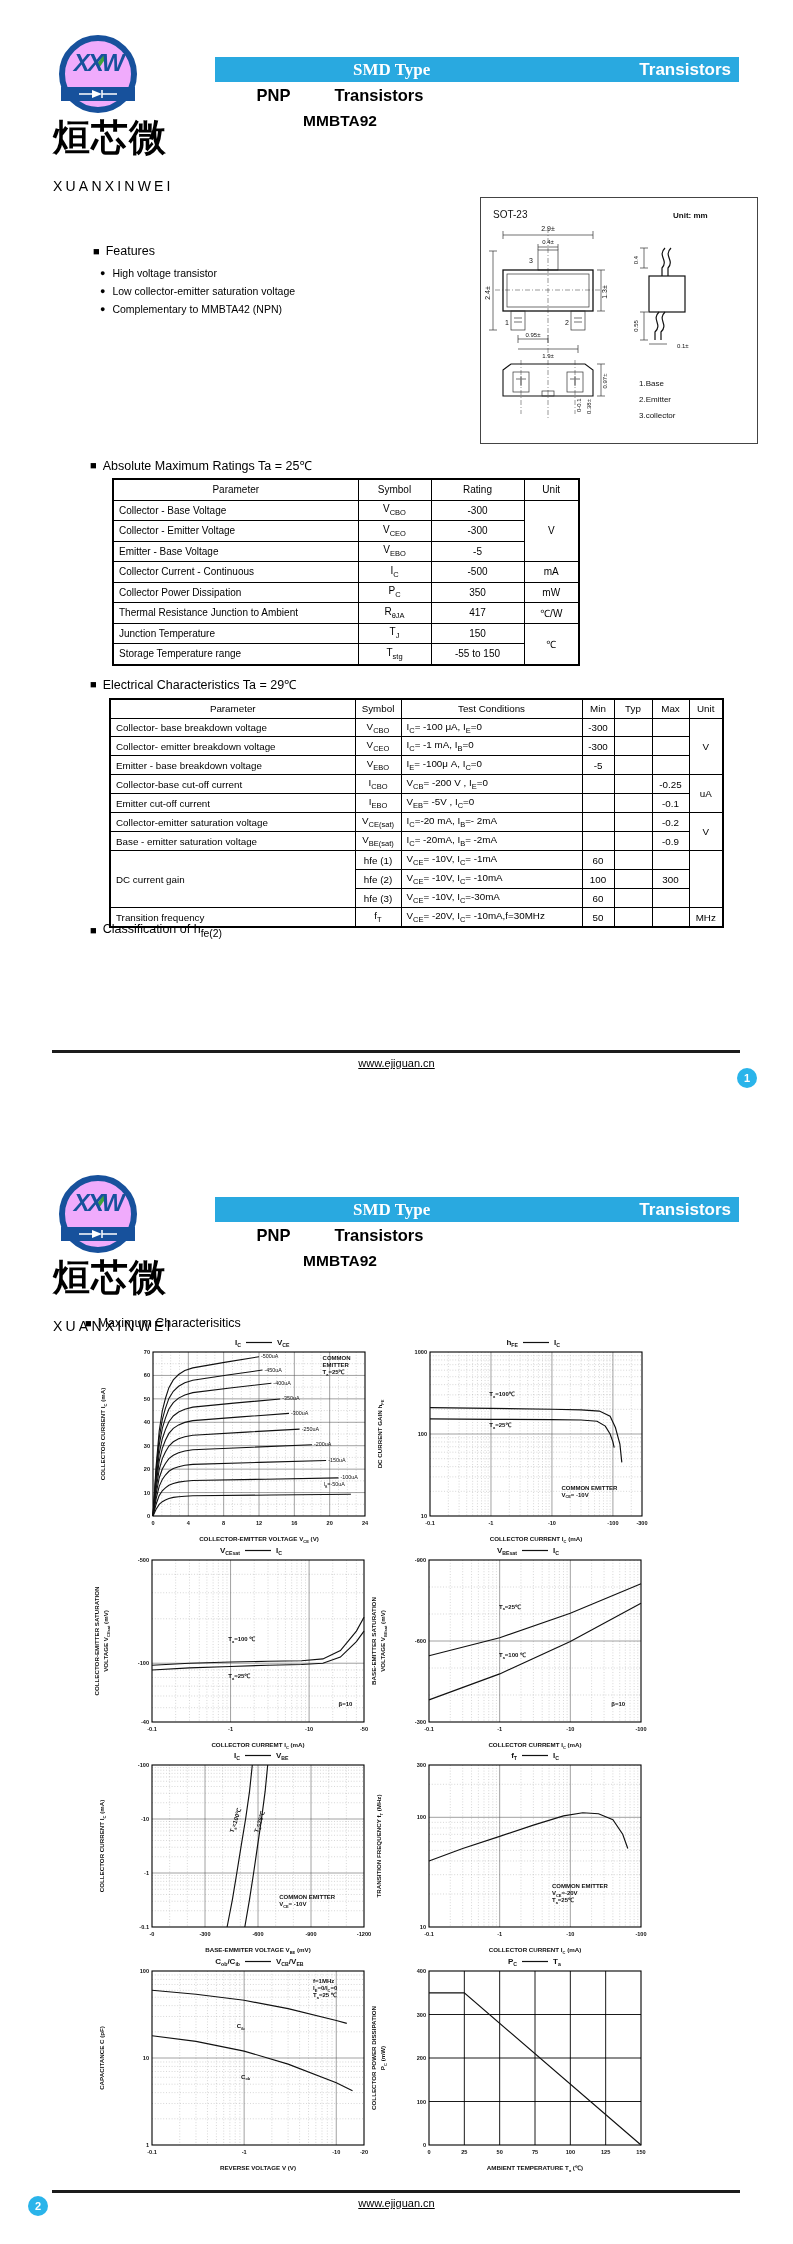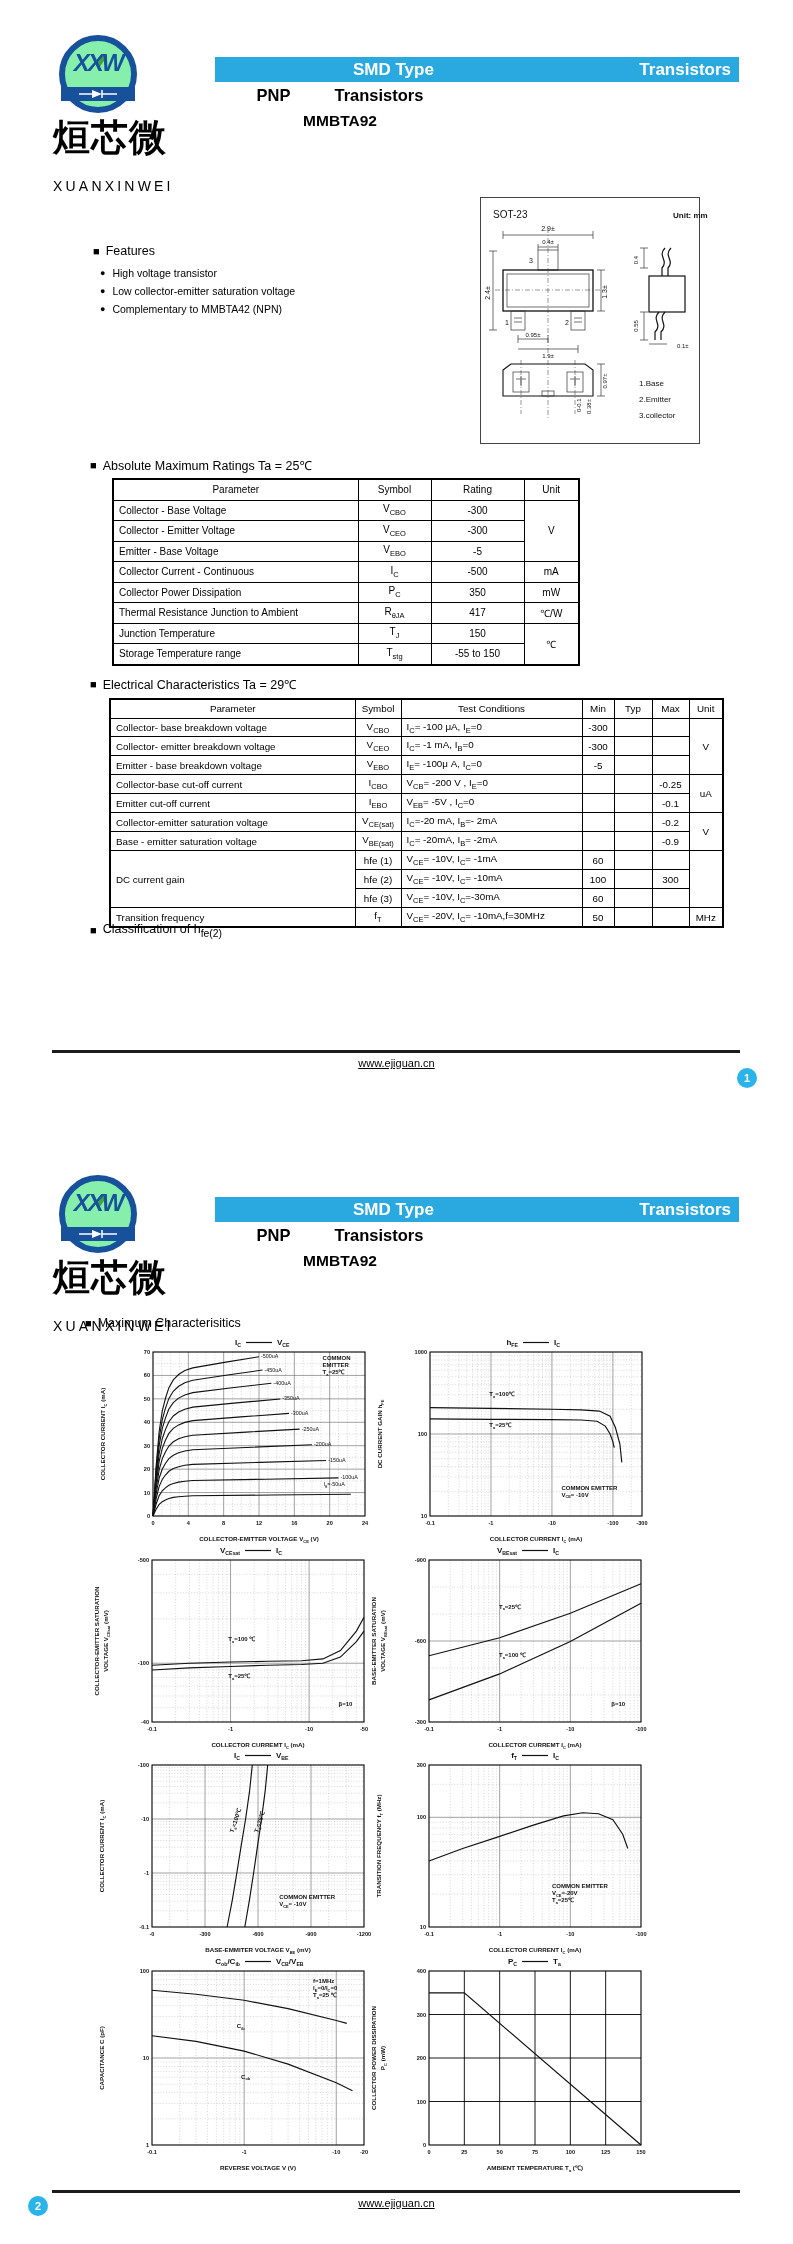--- a/index.html
+++ b/index.html
@@ -3,49 +3,49 @@
 <meta charset="utf-8">
 <style>
   html,body{margin:0;padding:0;background:#fff;}
   body{font-family:"Liberation Sans",sans-serif;color:#000;width:793px;}
   .doc{position:relative;width:793px;height:2244px;overflow:hidden;background:#fff;}
   .page{position:absolute;left:0;width:793px;}
   #p1{top:0;height:1140px;}
   #p2{top:1140px;height:1104px;}
   
   .logo{position:absolute;left:53px;top:35px;width:120px;}
-  .logo-circle{position:relative;width:66px;height:66px;border:6px solid var(--logo-blue);border-radius:50%;margin-left:6px;background:#86efac;}
+  .logo-circle{position:relative;width:66px;height:66px;border:6px solid var(--logo-blue);border-radius:50%;margin-left:6px;background:#f0abfc;}
   .logo-xxw{position:absolute;left:0;right:0;top:8px;text-align:center;font-weight:bold;font-style:italic;font-size:24px;letter-spacing:-2px;color:var(--logo-blue);}
   .logo-green{position:absolute;left:30px;top:18px;width:13px;height:4px;background:var(--logo-green);transform:rotate(-55deg);}
   .logo-diode{position:absolute;left:-4px;right:-4px;bottom:6px;height:14px;background:var(--logo-blue);}
   .logo-diode svg{display:block;margin:2px auto 0;}
   .logo-cn{font-size:37px;font-weight:bold;letter-spacing:1px;white-space:nowrap;}
   .logo-en{font-size:14px;letter-spacing:3.2px;margin-top:15px;}
   
   .banner{position:absolute;left:215px;top:57px;width:524px;height:25px;background:var(--banner);color:#fff;font-weight:bold;font-size:17px;line-height:25px;display:flex;justify-content:space-between;padding:0;box-sizing:border-box;}
-  .banner .b-left{margin-left:138px;}
+  .banner .b-left{margin-left:138px;font-family:Liberation Serif, serif;}
   .banner .b-right{margin-right:8px;}
   .pnp-line{position:absolute;left:215px;top:86px;width:250px;display:flex;justify-content:center;gap:44px;font-weight:bold;font-size:16.5px;align-items:flex-end;}
   .part-line{position:absolute;left:215px;top:112px;width:250px;text-align:center;font-weight:bold;font-size:15.5px;}
   
   .sec-title{position:absolute;font-size:12.5px;display:flex;align-items:center;gap:6px;white-space:nowrap;}
   .sec-title .sq{font-size:11px;line-height:1;}
   .feat-item{position:absolute;left:68px;font-size:10.5px;display:flex;align-items:center;gap:7px;white-space:nowrap;}
   .feat-item .blt{font-size:9px;}
   
   .tblwrap{position:absolute;}
   table.dt{border-collapse:collapse;border:2px solid #000;table-layout:fixed;}
   table.dt th,table.dt td{border:1px solid #000;font-size:10px;font-weight:normal;text-align:center;padding:2px 3px;overflow:hidden;white-space:nowrap;}
   table.dt td.tl{text-align:left;padding-left:5px;}
   table.dt sub{font-size:7.5px;}
   #abs-table td,#abs-table th{height:15.5px;}
   #elec-table td,#elec-table th{height:13.5px;font-size:9.8px;}
   #class-table td{height:20px;font-size:10.5px;}
   
-  .pkgbox{position:absolute;left:480px;top:197px;width:220px;height:247px;border:1px solid #444;box-sizing:border-box;}
+  .pkgbox{position:absolute;left:480px;top:197px;width:278px;height:247px;border:1px solid #444;box-sizing:border-box;}
   .pkgbox svg text{fill:#111;}
   
   .rule{position:absolute;left:52px;width:688px;height:3px;background:#1c1c1c;}
   .site{position:absolute;left:0;width:793px;text-align:center;font-size:11px;text-decoration:underline;}
   .badge{position:absolute;width:20px;height:20px;border-radius:50%;background:var(--badge);color:#fff;font-size:11px;font-weight:bold;text-align:center;line-height:20px;}
   
   .chart{position:absolute;}
   svg text{font-family:"Liberation Sans",sans-serif;}
 </style>
 </head>

